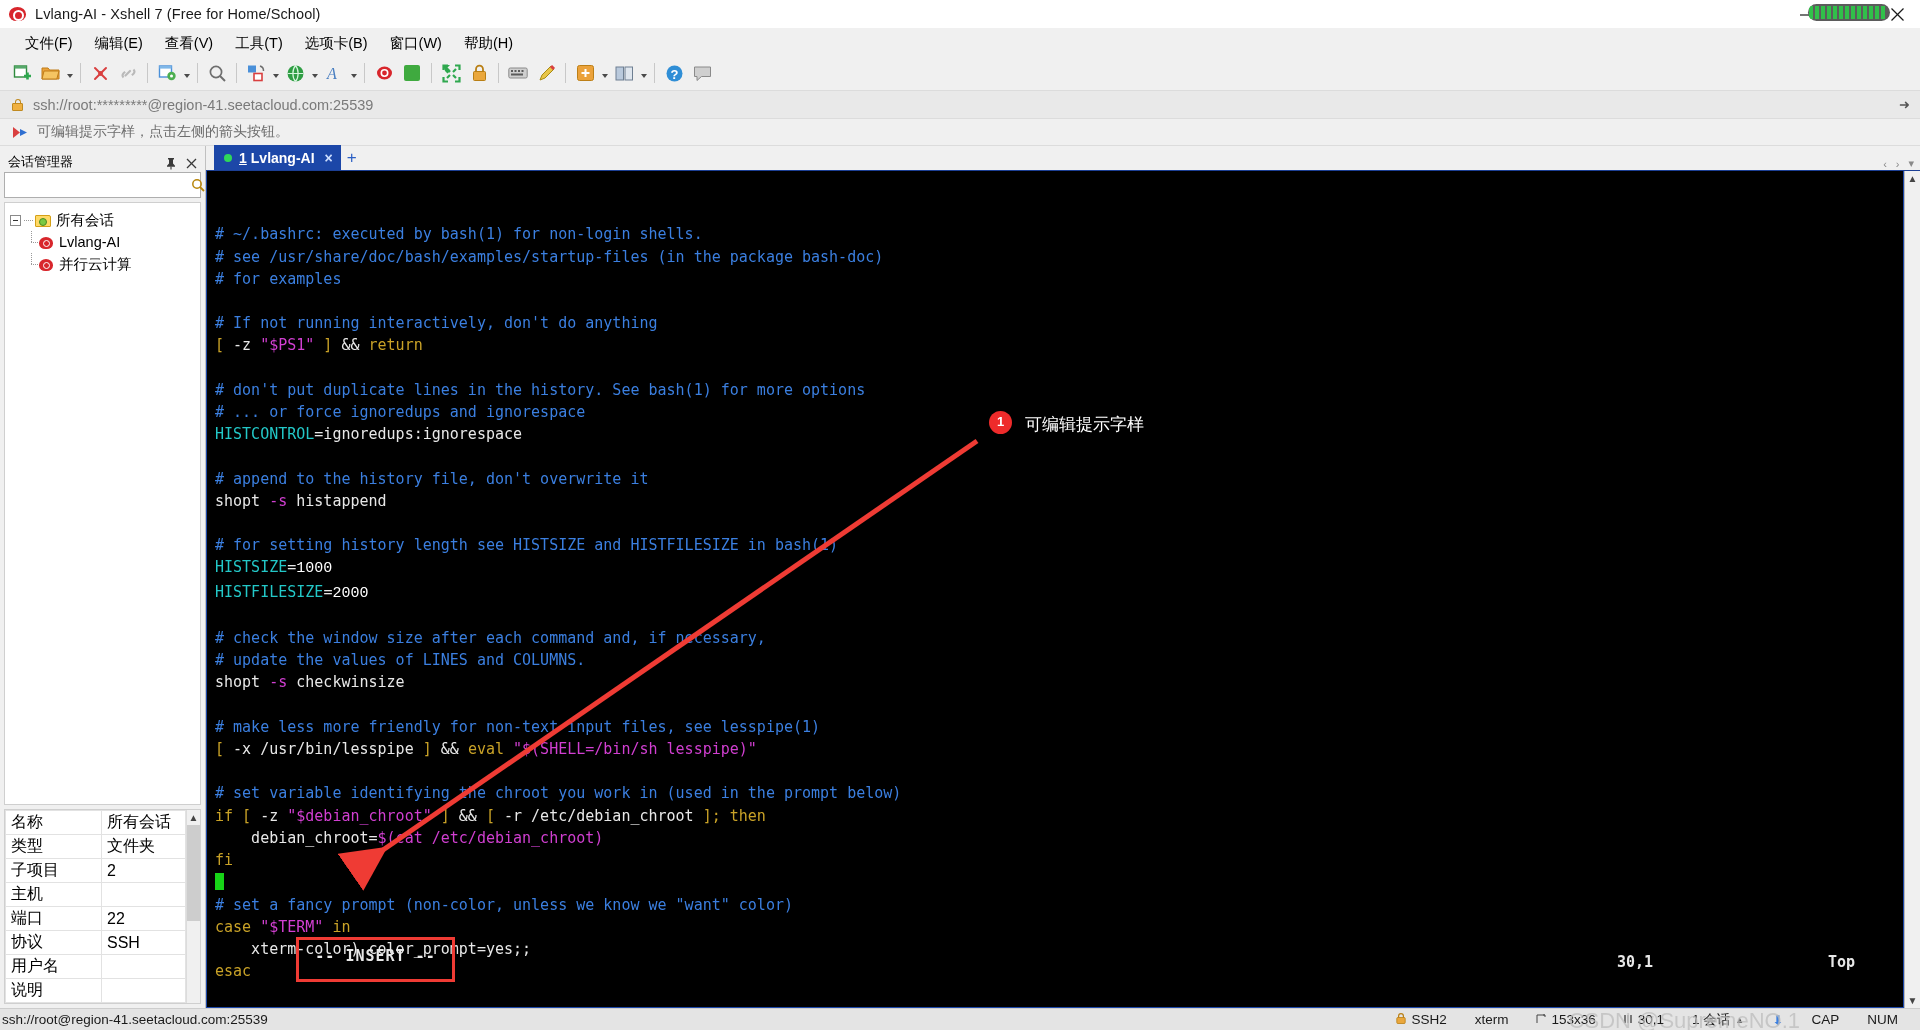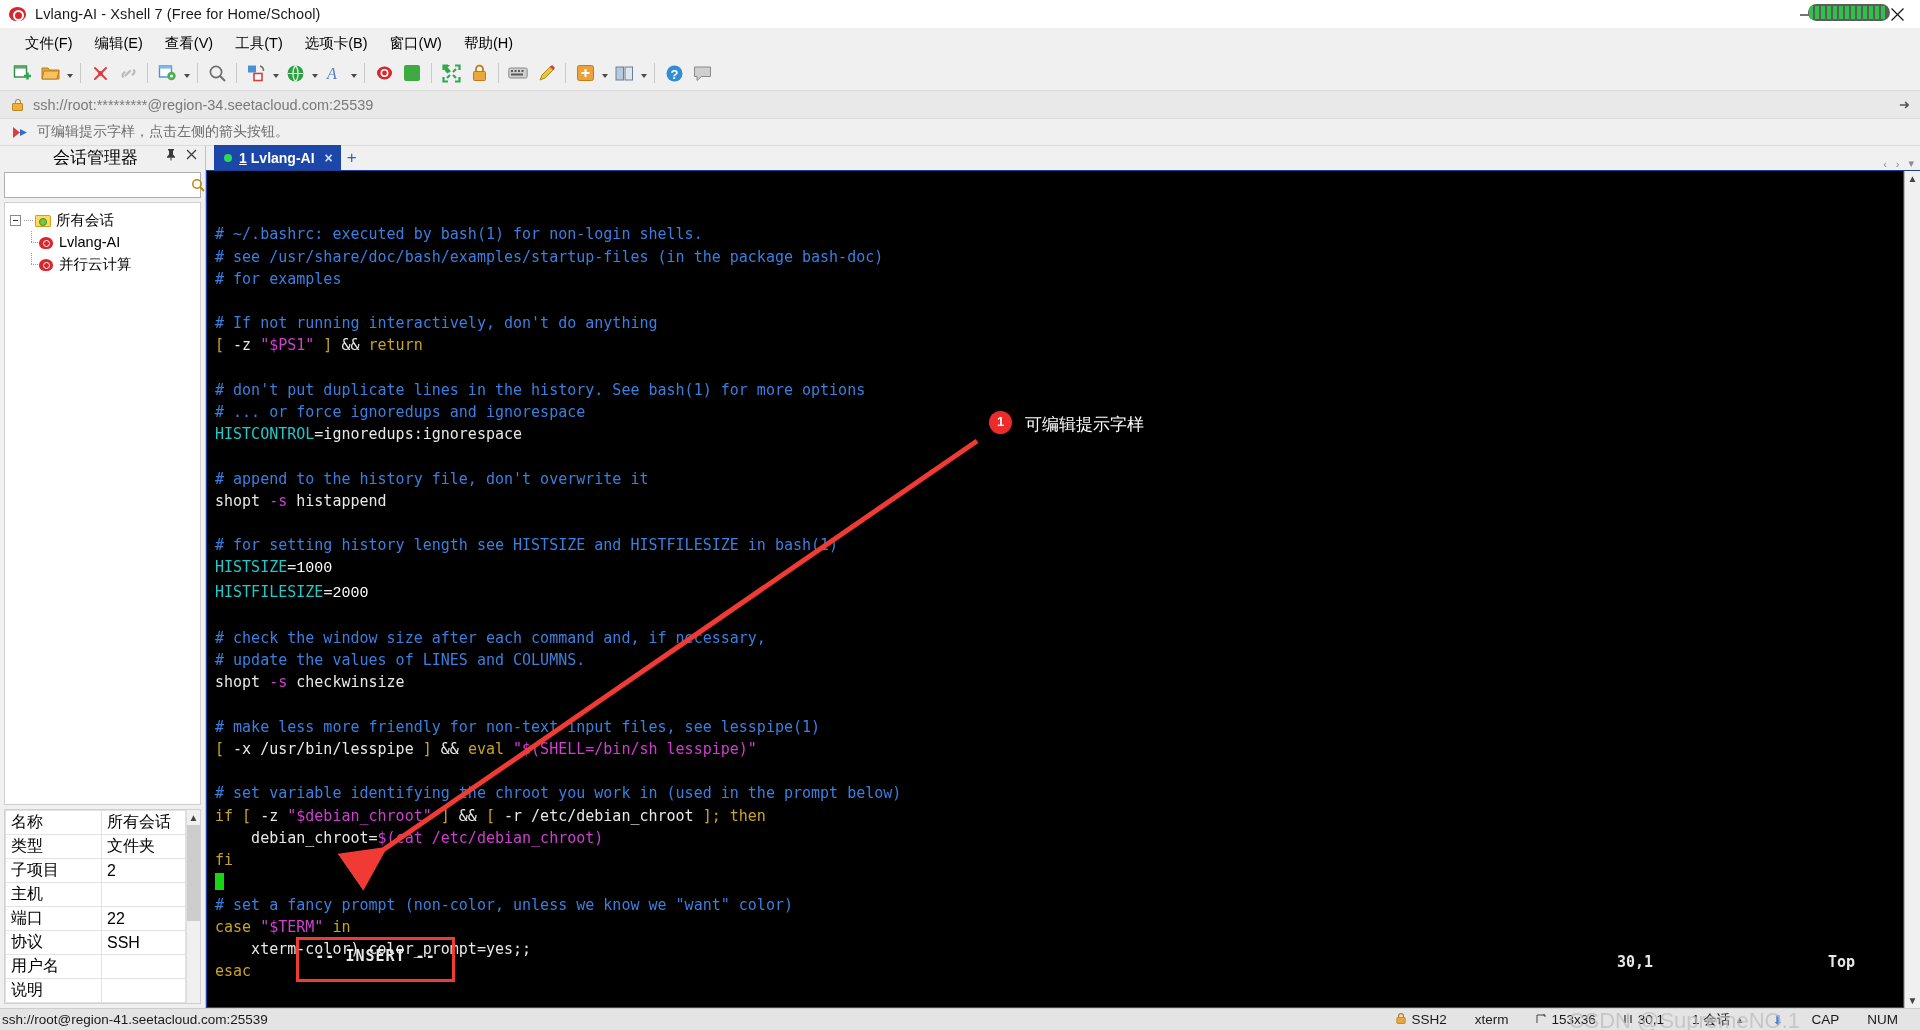--- a/index.html
+++ b/index.html
@@ -70,21 +70,21 @@
   .hintbar{
     height:27px;background:#f0f0f0;display:flex;align-items:center;padding-left:12px;
     border-bottom:1px solid #dcdcdc;
   }
   .hint-arrow{ margin-right:9px; display:flex; flex:none;}
   .hinttext{ font-size:14px;color:#6d6d6d;}
   
   .main{ display:flex; height:calc(1030px - 29px - 27px - 35px - 28px - 27px - 22px); }
   
   .leftpanel{ width:206px; background:#f0f0f0; display:flex;flex-direction:column; border-right:1px solid #c0c0c0;}
-  .lp-header{ height:25px;display:flex;align-items:flex-start;padding:0 6px 0 8px; font-size:17px;margin-left:45px;}
+  .lp-header{ height:25px;display:flex;align-items:flex-end;padding:0 6px 0 8px; font-size:13px;}
   .lp-header .t{flex:1;}
   .lp-ic{width:16px;height:16px;display:flex;align-items:center;justify-content:center;margin-left:4px;}
   .lp-search{
     height:26px;margin:1px 4px 0 4px;background:#fff;border:1px solid #aeaeae;display:flex;align-items:center;
   }
   .lp-search input{ flex:1;border:none;outline:none;font-size:14px;padding-left:5px;font-family:inherit;background:transparent;}
   .mag{ width:22px;display:flex;align-items:center;justify-content:center;}
   .tree{ flex:1; background:#fff; margin:4px 4px 0 4px; border:1px solid #cfcfcf; padding-top:6px; overflow:hidden;}
   .trow{ display:flex;align-items:center;height:22px;font-size:14.5px;white-space:nowrap;}
   .tbox{ width:11px;height:11px;border:1px solid #8a8a8a;background:#fff;margin-right:3px;position:relative;flex:none;}
@@ -376,21 +376,21 @@
         <path d="M1.5 2 h16 v9.5 h-9 L4 15.5 V11.5 H1.5z" fill="#cfcfcf" stroke="#8a8a8a"></path>
       </svg>
   </div>
 </div>
 
 <div class="addrbar">
   <div class="lock">
       <div class="shackle"></div>
       <div class="body"></div>
     </div>
-  <div class="addrtext">ssh://root:*********@region-34.seetacloud.com:25539</div>
+  <div class="addrtext">ssh://root:*********@region-41.seetacloud.com:25539</div>
   <div class="addr-arrow">➜</div>
 </div>
 
 <div class="hintbar">
   <span class="hint-arrow">
     <svg width="16" height="13" viewBox="0 0 16 13">
         <path d="M1 1 L8 6.5 L1 12z" fill="#d93f3f"></path>
         <path d="M8 3 L15 6.5 L8 10z" fill="#2f6fd0"></path>
       </svg>
   </span>

